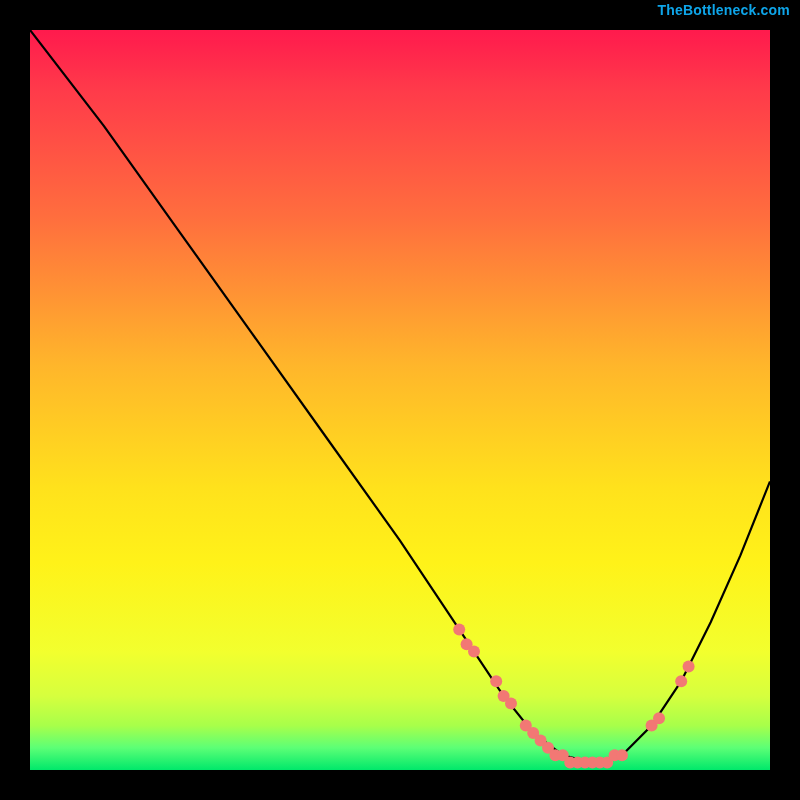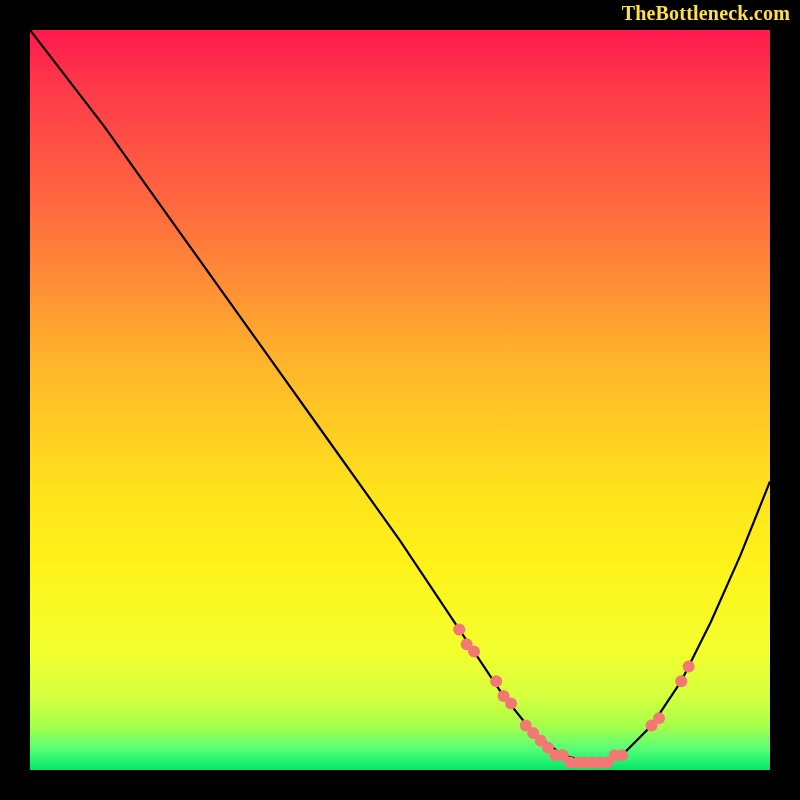--- a/index.html
+++ b/index.html
@@ -8,25 +8,24 @@
     width: 800px;
     height: 800px;
     background: #000000;
     font-family: Arial, Helvetica, sans-serif;
     overflow: hidden;
   }
   .attribution {
     position: absolute;
     top: 2px;
     right: 10px;
-    color: #fde047;
-    font-size: 20px;
+    color: #0ea5e9;
+    font-size: 14px;
     font-weight: bold;
     letter-spacing: 0.2px;
-    font-family: Liberation Serif, serif;
   }
   .plot-area {
     position: absolute;
     left: 30px;
     top: 30px;
     width: 740px;
     height: 740px;
     
     background: linear-gradient(
       to bottom,

